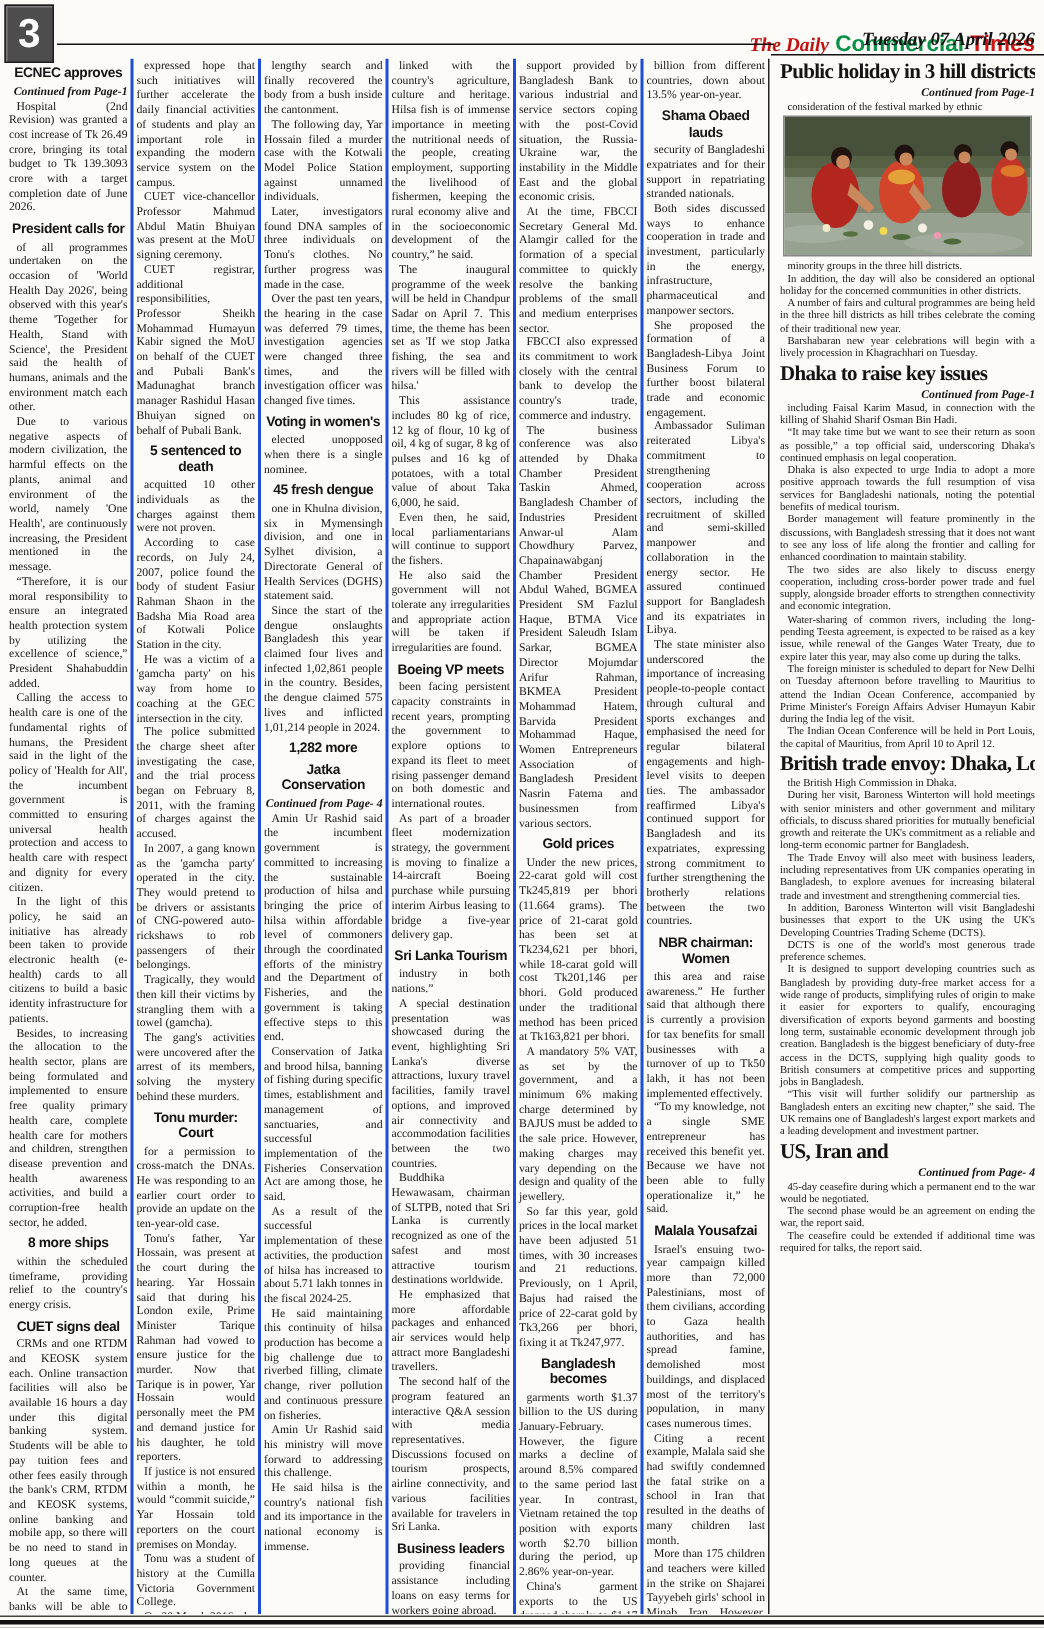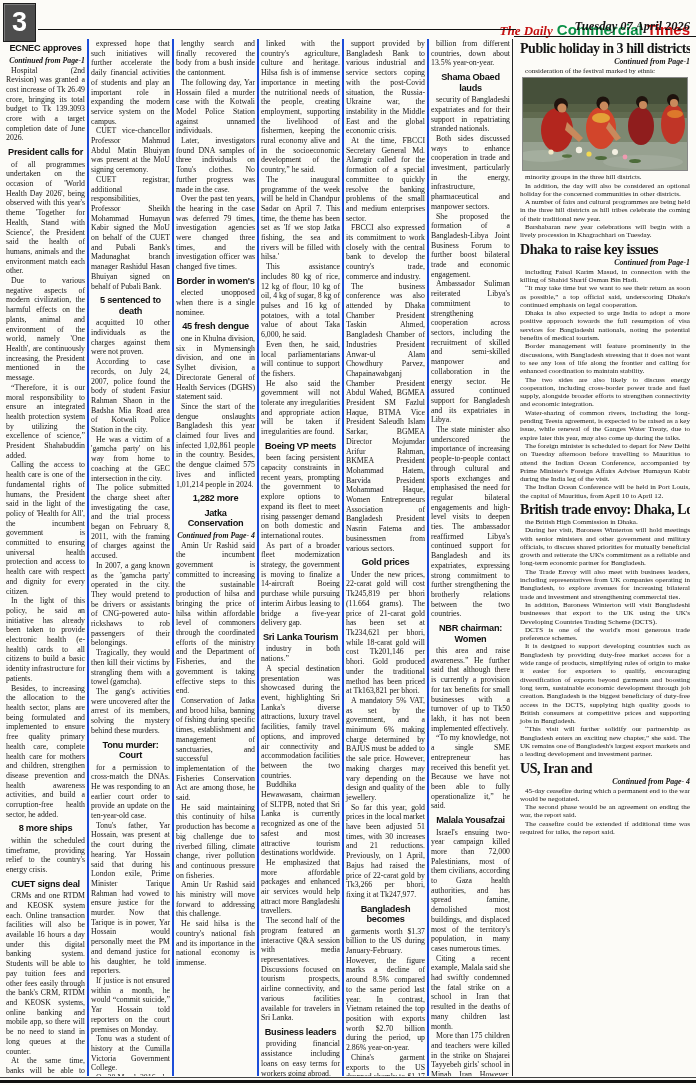--- a/index.html
+++ b/index.html
@@ -86,30 +86,31 @@
         <p class="para">Tonu's father, Yar Hossain, was present at the court during the hearing. Yar Hossain said that during his London exile, Prime Minister Tarique Rahman had vowed to ensure justice for the murder. Now that Tarique is in power, Yar Hossain would personally meet the PM and demand justice for his daughter, he told reporters.</p>
         <p class="para">If justice is not ensured within a month, he would “commit suicide,” Yar Hossain told reporters on the court premises on Monday.</p>
         <p class="para">Tonu was a student of history at the Cumilla Victoria Government College.</p>
         <p class="para">On 20 March 2016, she went missing in Cumilla Cantonment while staying out on a tuition appointment. As she did not return home in the night, her family launched a</p>
       </div>
       <div class="col">
         <p class="para">lengthy search and finally recovered the body from a bush inside the cantonment.</p>
         <p class="para">The following day, Yar Hossain filed a murder case with the Kotwali Model Police Station against unnamed individuals.</p>
         <p class="para">Later, investigators found DNA samples of three individuals on Tonu's clothes. No further progress was made in the case.</p>
         <p class="para">Over the past ten years, the hearing in the case was deferred 79 times, investigation agencies were changed three times, and the investigation officer was changed five times.</p>
-        <div class="head">Border in women's</div>
+        <div class="head">Voting in women's</div>
         <p class="para">elected unopposed when there is a single nominee.</p>
         <div class="head">45 fresh dengue</div>
         <p class="para">one in Khulna division, six in Mymensingh division, and one in Sylhet division, a Directorate General of Health Services (DGHS) statement said.</p>
         <p class="para">Since the start of the dengue onslaughts Bangladesh this year claimed four lives and infected 1,02,861 people in the country. Besides, the dengue claimed 575 lives and inflicted 1,01,214 people in 2024.</p>
         <div class="head">1,282 more</div>
         <div class="head">Jatka Conservation</div>
         <div class="cont">Continued from Page- 4</div>
         <p class="para">Amin Ur Rashid said the incumbent government is committed to increasing the sustainable production of hilsa and bringing the price of hilsa within affordable level of commoners through the coordinated efforts of the ministry and the Department of Fisheries, and the government is taking effective steps to this end.</p>
         <p class="para">Conservation of Jatka and brood hilsa, banning of fishing during specific times, establishment and management of sanctuaries, and successful implementation of the Fisheries Conservation Act are among those, he said.</p>
+        <p class="para">As a result of the successful implementation of these activities, the production of hilsa has increased to about 5.71 lakh tonnes in the fiscal 2024-25.</p>
         <p class="para">He said maintaining this continuity of hilsa production has become a big challenge due to riverbed filling, climate change, river pollution and continuous pressure on fisheries.</p>
         <p class="para">Amin Ur Rashid said his ministry will move forward to addressing this challenge.</p>
         <p class="para">He said hilsa is the country's national fish and its importance in the national economy is immense.</p>
       </div>
       <div class="col">
         <p class="para">linked with the country's agriculture, culture and heritage. Hilsa fish is of immense importance in meeting the nutritional needs of the people, creating employment, supporting the livelihood of fishermen, keeping the rural economy alive and in the socioeconomic development of the country,” he said.</p>
         <p class="para">The inaugural programme of the week will be held in Chandpur Sadar on April 7. This time, the theme has been set as 'If we stop Jatka fishing, the sea and rivers will be filled with hilsa.'</p>
         <p class="para">This assistance includes 80 kg of rice, 12 kg of flour, 10 kg of oil, 4 kg of sugar, 8 kg of pulses and 16 kg of potatoes, with a total value of about Taka 6,000, he said.</p>
         <p class="para">Even then, he said, local parliamentarians will continue to support the fishers.</p>
         <p class="para">He also said the government will not tolerate any irregularities and appropriate action will be taken if irregularities are found.</p>

